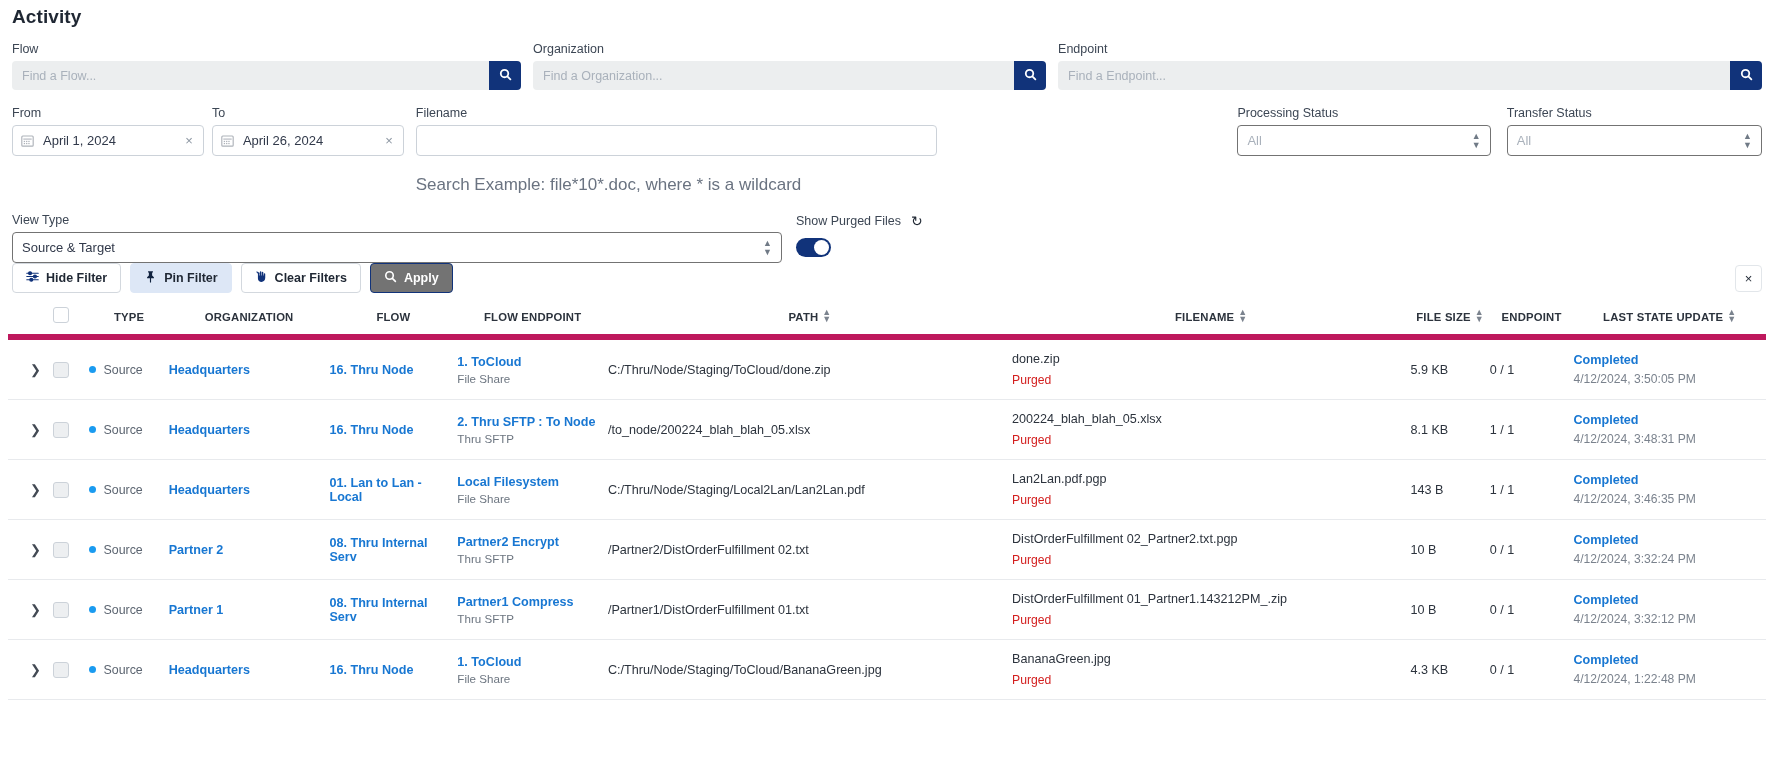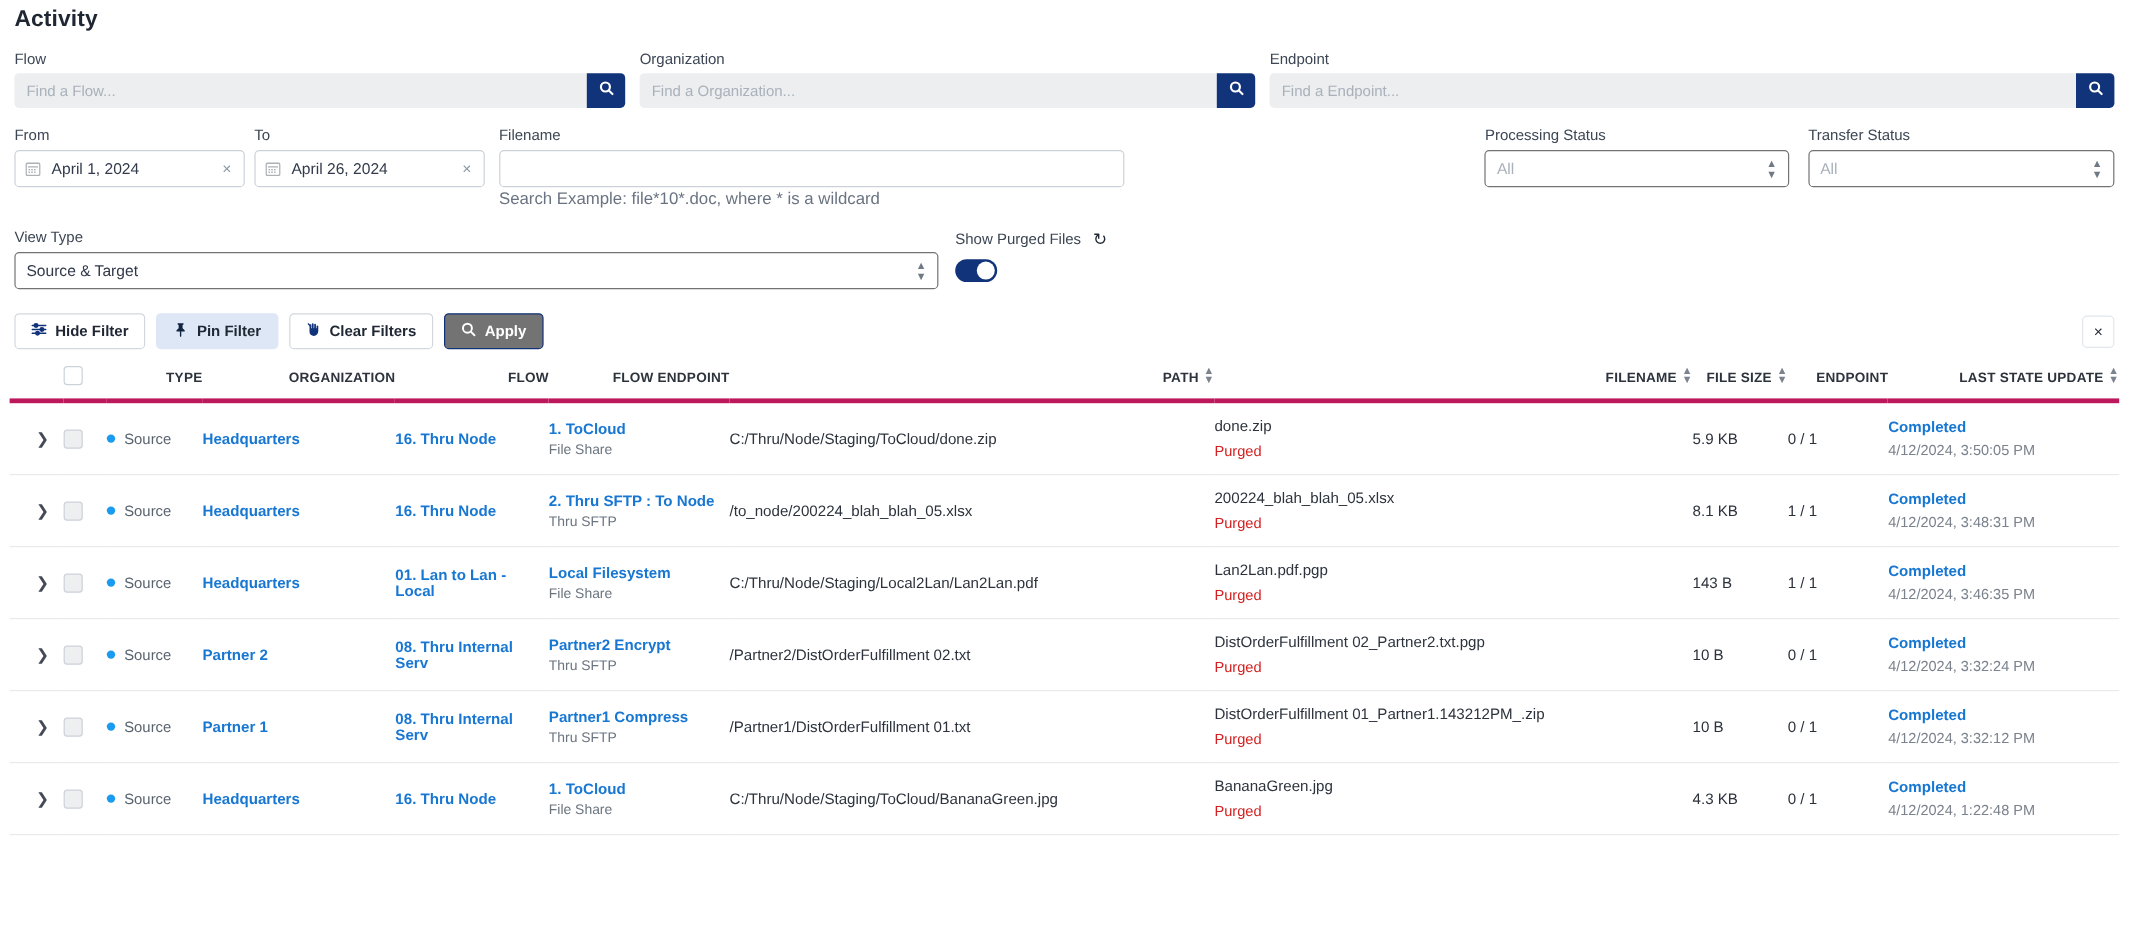--- a/index.html
+++ b/index.html
@@ -47,21 +47,21 @@
     height: 31px; border: 1px solid #ccd2d9; border-radius: 4px; background: #fff;
     display: flex; align-items: center; padding: 0 8px; font-size: 13px; color: #31394a;
   }
   .cal-icon { width: 13px; height: 13px; margin-right: 9px; opacity:.55; }
   .cal-icon svg { width: 13px; height: 13px; }
   .date-clear { margin-left: auto; color: #8b95a1; font-size: 13px; cursor: pointer; padding: 0 2px; }
   .textinput {
     height: 31px; width: 100%; border: 1px solid #ccd2d9; border-radius: 4px; background:#fff;
     padding: 0 9px; font-size: 13px; font-family: "Liberation Sans", sans-serif; color:#31394a;
   }
-  .hint { font-size: 14px; color: #6a7381; margin-top: 1px; }
+  .hint { font-size: 17px; color: #6a7381; margin-top: 19px; }
   .selectbox {
     height: 31px; border: 1px solid #737373; border-radius: 4px; background: #fff;
     display: flex; align-items: center; padding: 0 9px; font-size: 13px; color: #a9b1bb;
     position: relative;
   }
   .selectbox.filled { color: #31394a; }
   .updown { margin-left: auto; font-size: 9px; color: #707a86; line-height: 1; display:flex; flex-direction:column; }
 
   
   .filter-row-3 { display: flex; margin-top: 18px; align-items: flex-start; }
@@ -69,40 +69,40 @@
   .purged-block { margin-left: 10px; padding-top: 0px; }
   .purged-label-line { display: flex; align-items: center; gap: 10px; font-size: 12.5px; color:#3c4654; }
   .reset-icon { color: #1f2733; font-size: 14px; cursor: pointer; }
   .toggle {
     margin-top: 9px; width: 35px; height: 19px; border-radius: 10px; background: #11337a;
     position: relative; cursor: pointer;
   }
   .toggle .knob { position: absolute; top: 2px; right: 2px; width: 15px; height: 15px; border-radius: 50%; background:#fff; }
 
   
-  .btn-row { display: flex; align-items: center; margin-top: 20px; padding: 0 4px; }
+  .btn-row { display: flex; align-items: center; padding: 0 4px; }
   .btn {
     height: 30px; border: 1px solid #d3d8de; border-radius: 4px; background: #fff;
     display: inline-flex; align-items: center; gap: 7px; padding: 0 13px;
     font-size: 12.5px; color: #1f2733; cursor: pointer; margin-right: 9px; font-weight:600;
   }
   .btn.pinned { background: #dde7f6; border-color: #dde7f6; }
   .btn.primary { background: #737373; color: #fff; border-color: #11337a; }
   .btn svg { width: 13px; height: 13px; }
   .btn-close {
     margin-left: auto; width: 27px; height: 27px; border: 1px solid #e2e6ea; border-radius: 4px;
     background:#fff; display:flex; align-items:center; justify-content:center;
     color:#1f2733; font-size: 13px; cursor:pointer;
   }
 
   
   .tbl { width: 100%; margin-top: 14px; border-collapse: collapse; table-layout: fixed; }
   .tbl th {
-    font-size: 11.3px; font-weight: 700; color: #2c333d; text-align: right;
-    padding: 0 0 11px 0; border-bottom: 4px solid #be185d; letter-spacing: .2px; vertical-align: bottom;
+    font-size: 11.3px; font-weight: 700; color: #2c333d; text-align: center;
+    padding: 0 0 11px 0; border-bottom: 6px solid #be185d; letter-spacing: .2px; vertical-align: bottom;
   }
   .tbl td { border-bottom: 1px solid #e8eaed; padding: 12px 0; font-size: 12.6px; vertical-align: middle; }
   .c-exp { width: 40px; padding-left: 22px !important; }
   .c-chk { width: 32px; }
   .c-type { width: 70px; }
   .c-org  { width: 142px; }
   .c-flow { width: 113px; }
   .c-fep  { width: 133px; }
   .c-path { width: 357px; }
   .c-file { width: 352px; }

